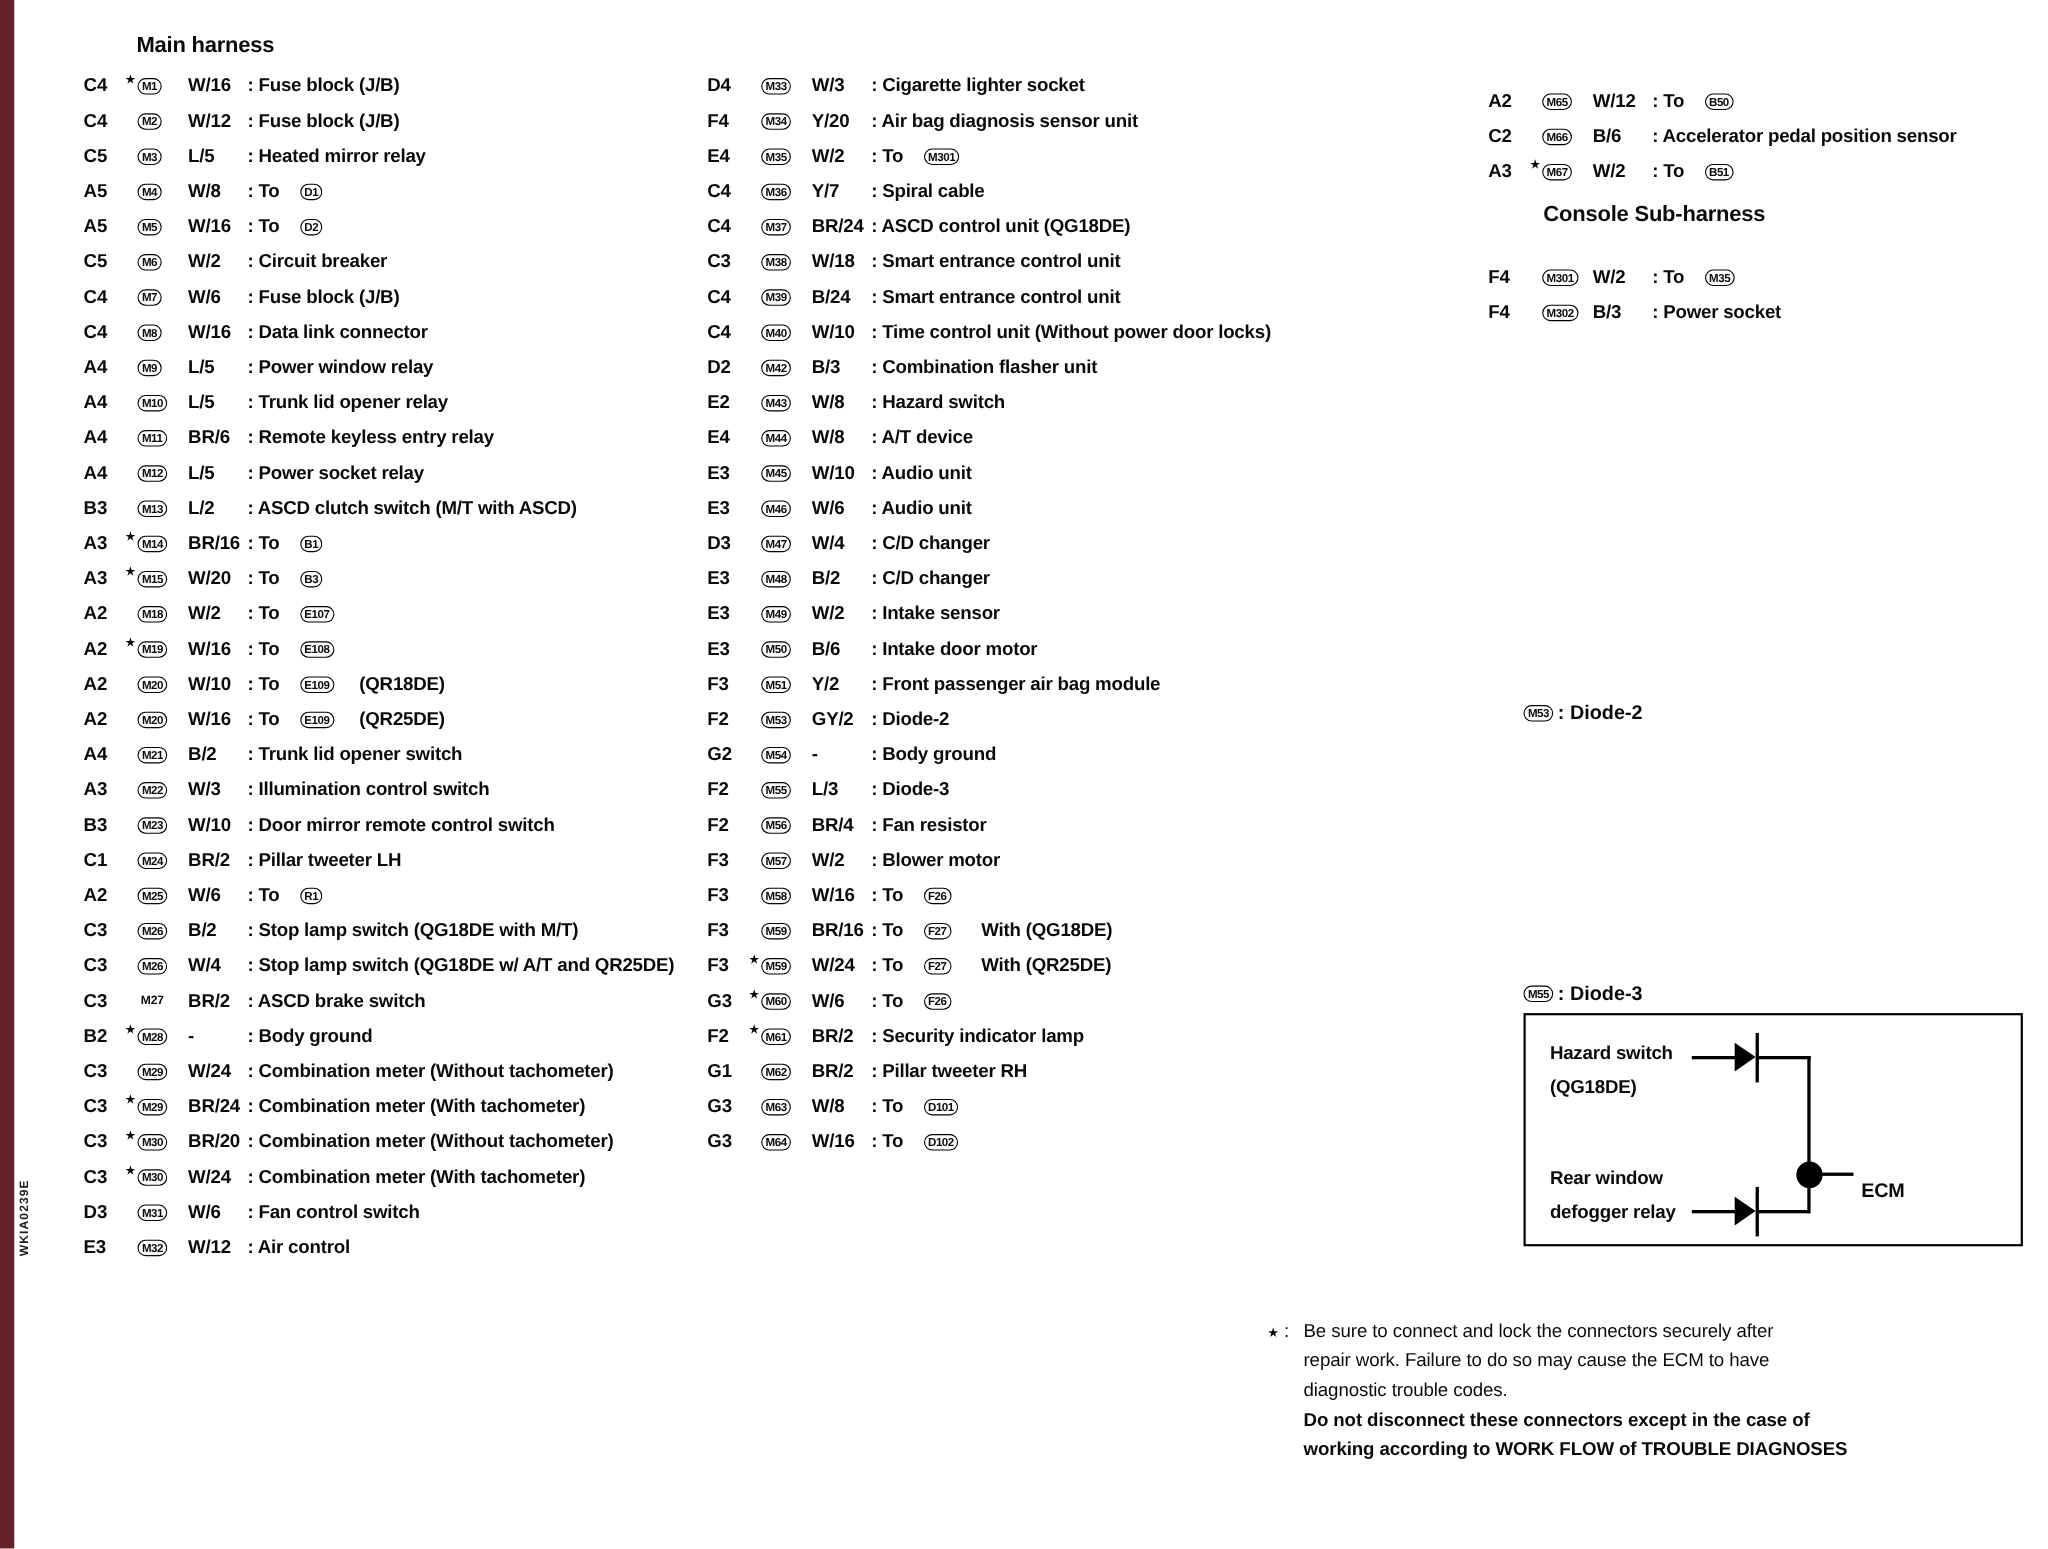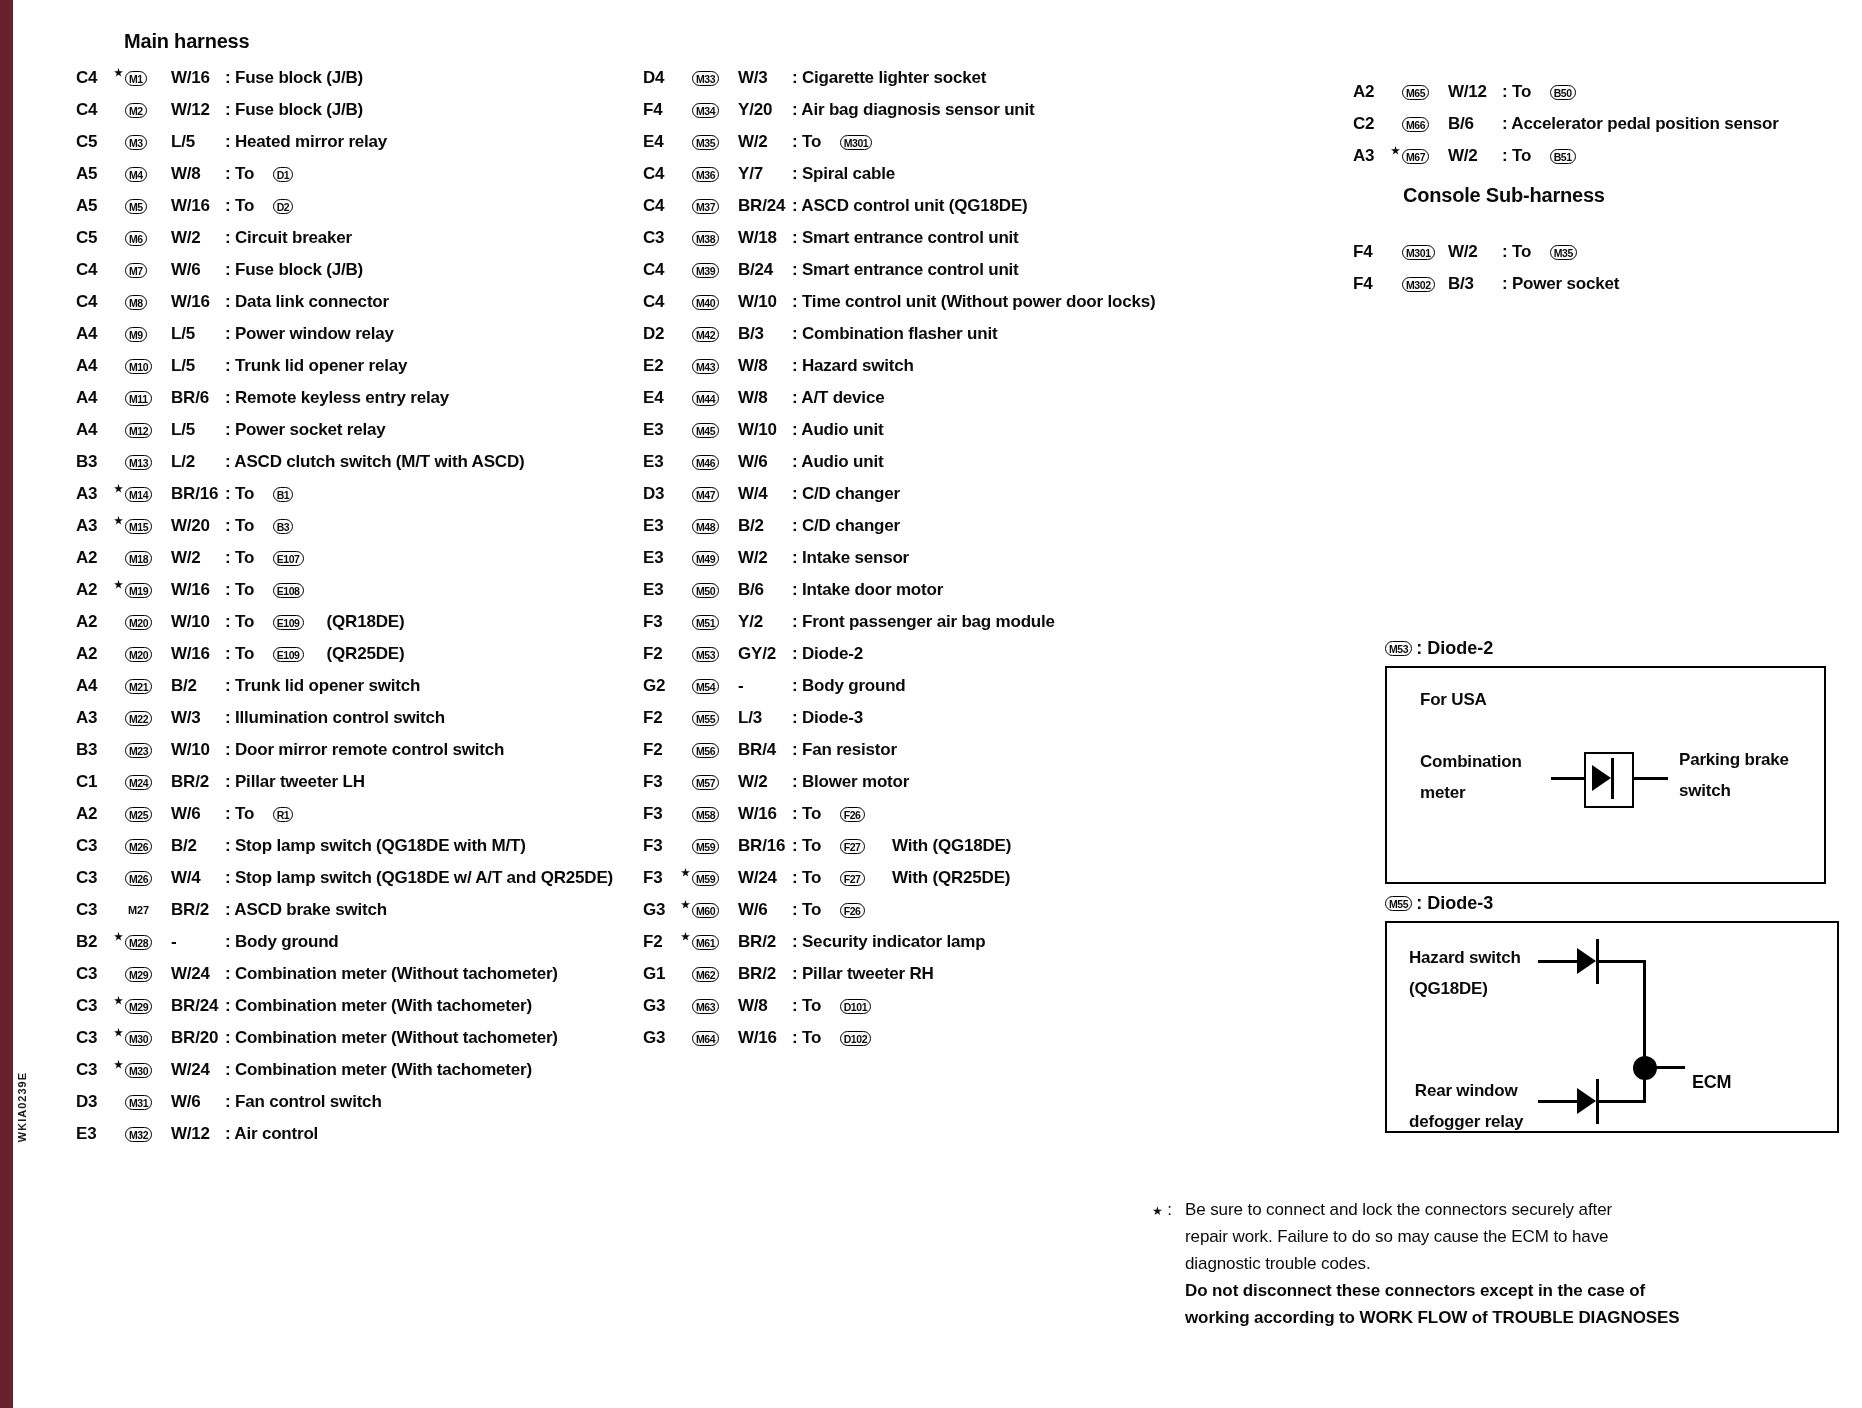--- a/index.html
+++ b/index.html
@@ -682,36 +682,20 @@
         </span>
         <span class="wi">B/3</span>
         <span class="de"><span class="dt">: Power socket</span></span>
       </div>
     </div>
 
   <div class="dlabel" style="left:1385px;top:638px;">
     <span class="bub">M53</span>
     <span>: Diode-2</span>
   </div>
-  <div class="box" style="left:1385px;top:666px;width:437px;height:214px;">
-    <div class="t17b" style="left:33px;top:16px;">For USA</div>
-    <div class="t17b" style="left:33px;top:78px;">
-      <span>Combination</span><br>
-      <span>meter</span>
-    </div>
-    <div class="ln" style="left:164px;top:109px;width:34px;height:3px;"></div>
-    <div class="sq" style="left:197px;top:84px;width:46px;height:52px;"></div>
-    <div class="tri-r" style="left:205px;top:97px;"></div>
-    <div class="ln" style="left:224px;top:90px;width:3px;height:41px;"></div>
-    <div class="ln" style="left:245px;top:109px;width:36px;height:3px;"></div>
-    <div class="t17b" style="left:292px;top:76px;">
-      <span>Parking brake</span><br>
-      <span>switch</span>
-    </div>
-  </div>
 
   <div class="dlabel" style="left:1385px;top:893px;">
     <span class="bub">M55</span>
     <span>: Diode-3</span>
   </div>
   <div class="box" style="left:1385px;top:921px;width:450px;height:208px;">
     <div class="t17b" style="left:22px;top:19px;">
       <span>Hazard switch</span><br>
       <span>(QG18DE)</span>
     </div>
@@ -720,21 +704,21 @@
     <div class="ln" style="left:209px;top:16px;width:3px;height:45px;"></div>
     <div class="ln" style="left:212px;top:37px;width:47px;height:3px;"></div>
     <div class="ln" style="left:256px;top:37px;width:3px;height:143px;"></div>
     <div class="ln" style="left:151px;top:177px;width:40px;height:3px;"></div>
     <div class="tri-r" style="left:190px;top:165px;"></div>
     <div class="ln" style="left:209px;top:156px;width:3px;height:45px;"></div>
     <div class="ln" style="left:212px;top:177px;width:46px;height:3px;"></div>
     <div class="dot" style="left:246px;top:133px;"></div>
     <div class="ln" style="left:260px;top:143px;width:38px;height:3px;"></div>
     <div class="t17b" style="left:305px;top:128px;font-size:18px;margin-top:16px;">ECM</div>
-    <div class="t17b" style="left:22px;top:152px;text-align:center;">
+    <div class="t17b" style="left:22px;top:132px;">
       <span>Rear window</span><br>
       <span>defogger relay</span>
     </div>
   </div>
 
   <div class="fn" style="left:1152px;top:1196px;width:720px;">
     <div class="fnmark"><span class="fnstar">★</span><span> :</span></div>
     <div class="fl">Be sure to connect and lock the connectors securely after</div>
     <div class="fl">repair work. Failure to do so may cause the ECM to have</div>
     <div class="fl">diagnostic trouble codes.</div>

